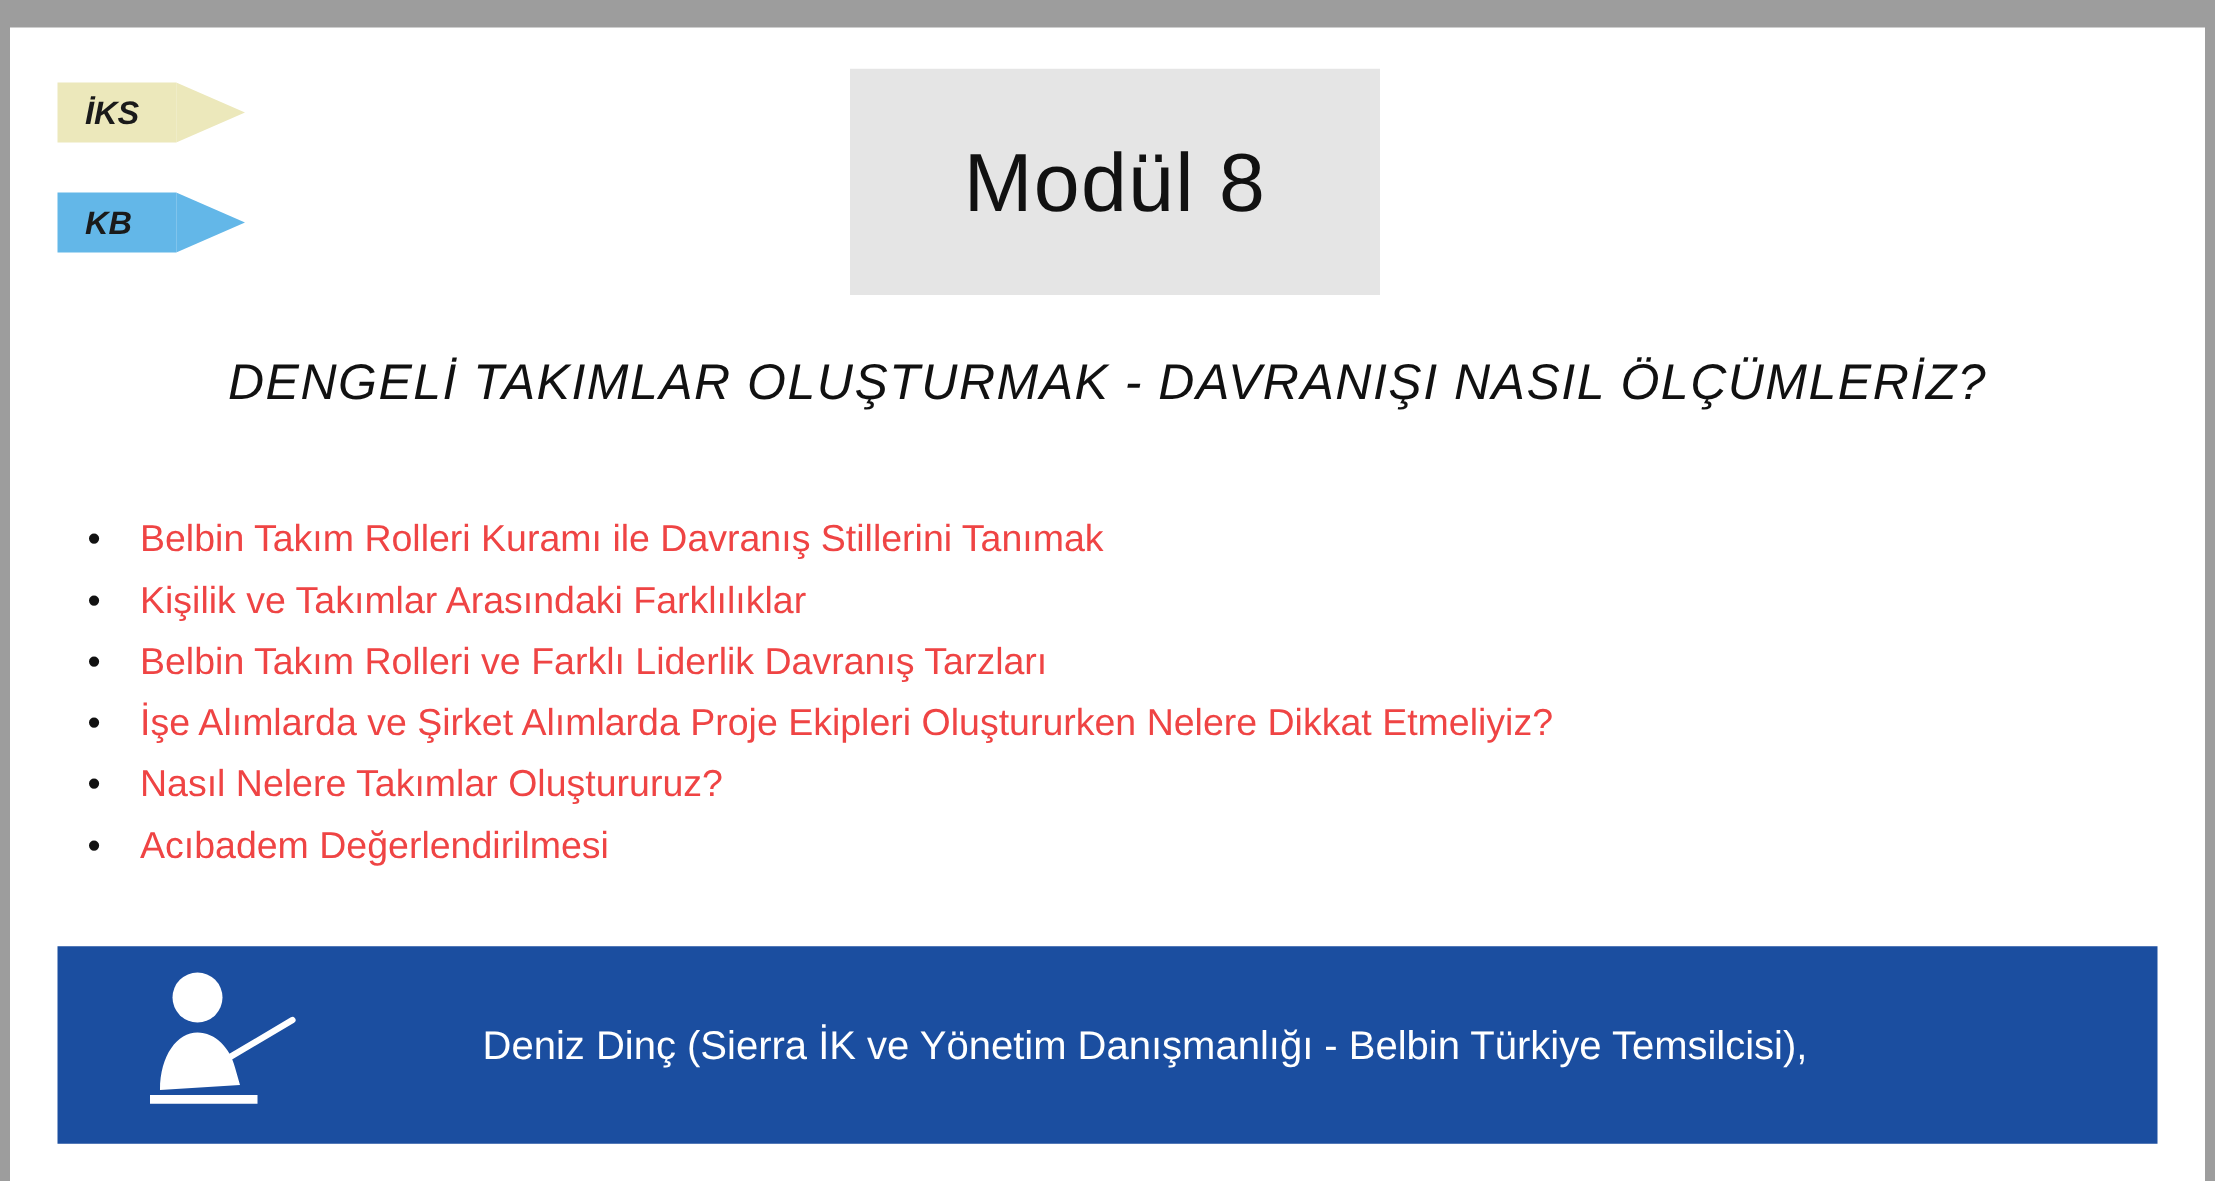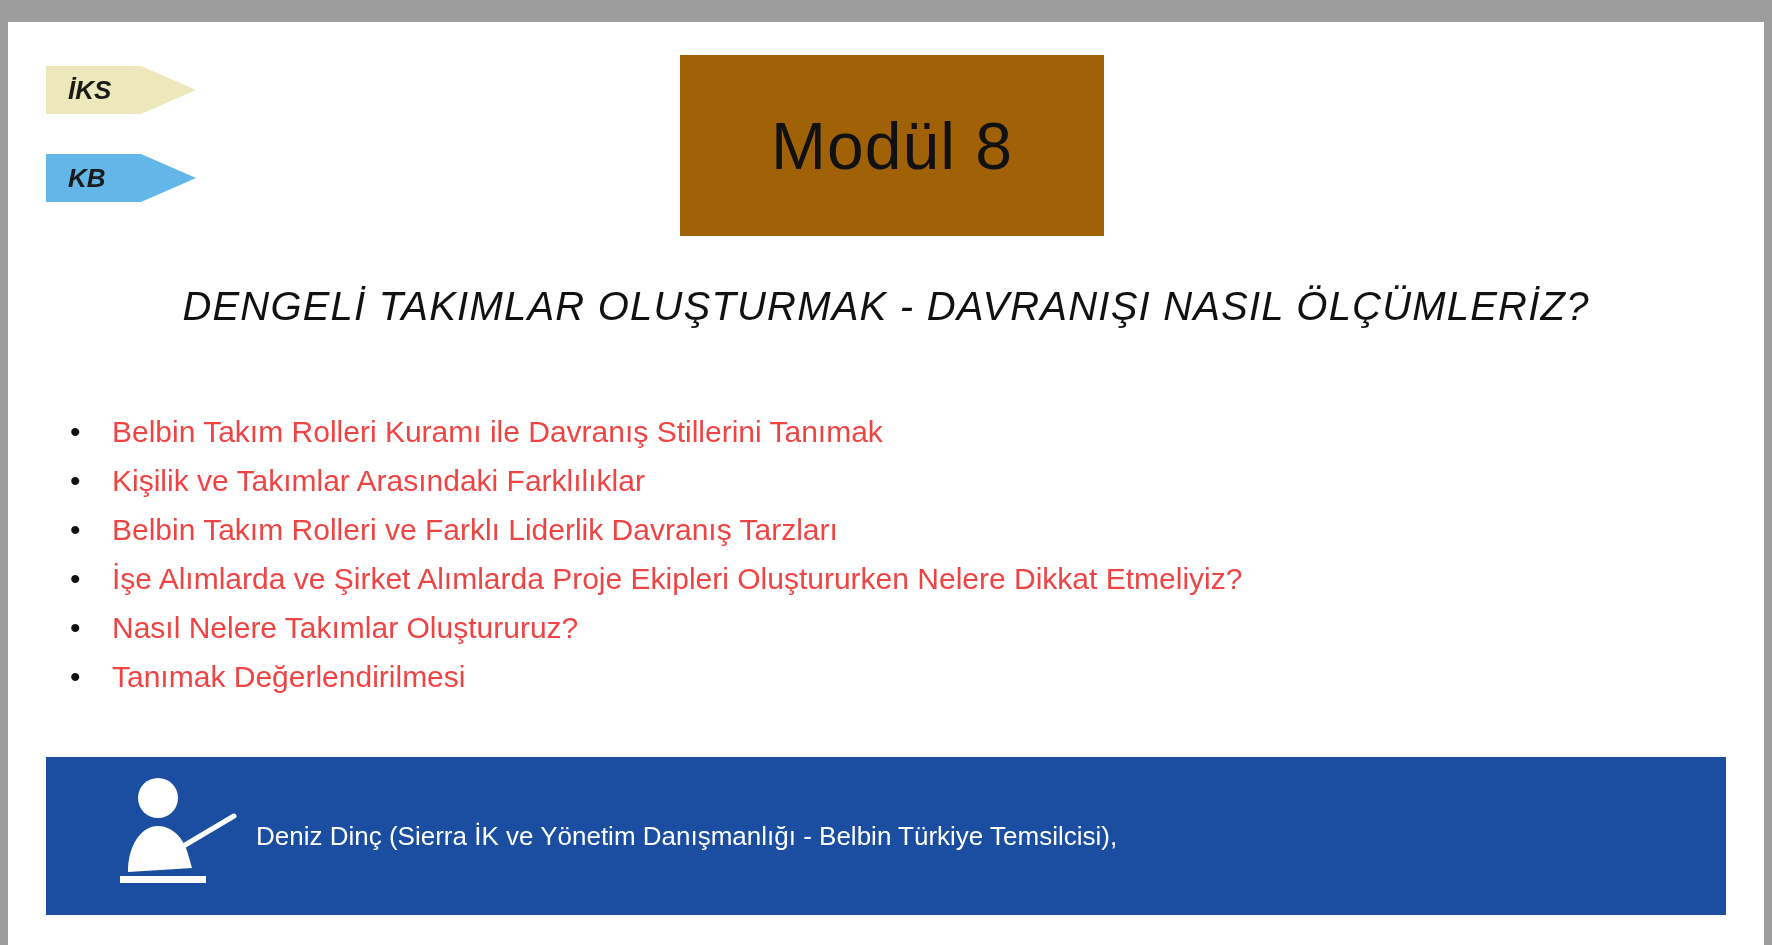--- a/index.html
+++ b/index.html
@@ -72,21 +72,21 @@
   #tag-kb .tag-body { background: #63b7e8; }
   #tag-kb .tag-arrow { border-left: 55px solid #63b7e8; }
 
   
   .module-box {
     position: absolute;
     left: 672px;
     top: 33px;
     width: 424px;
     height: 181px;
-    background: #a16207;
+    background: #e5e5e5;
     display: flex;
     align-items: center;
     justify-content: center;
   }
   .module-box .module-text {
     font-size: 66px;
     color: #111111;
     letter-spacing: 1px;
     font-weight: 400;
   }
@@ -145,22 +145,23 @@
   }
   .footer-icon {
     position: relative;
     width: 150px;
     height: 120px;
     margin-left: 60px;
     flex: none;
   }
   .footer-text {
     flex: 1;
+    text-align: center;
     color: #ffffff;
-    font-size: 26px;
+    font-size: 32px;
     line-height: 39px;
     padding-right: 150px;
   }
 </style>
 </head>
 <body>
 
 <div class="slide">
 
   <div class="tag" id="tag-iks">
@@ -180,21 +181,21 @@
   </div>
 
   <div class="headline">DENGELİ TAKIMLAR OLUŞTURMAK - DAVRANIŞI NASIL ÖLÇÜMLERİZ?</div>
 
   <ul class="bullets">
     <li>Belbin Takım Rolleri Kuramı ile Davranış Stillerini Tanımak</li>
     <li>Kişilik ve Takımlar Arasındaki Farklılıklar</li>
     <li>Belbin Takım Rolleri ve Farklı Liderlik Davranış Tarzları</li>
     <li>İşe Alımlarda ve Şirket Alımlarda Proje Ekipleri Oluştururken Nelere Dikkat Etmeliyiz?</li>
     <li>Nasıl Nelere Takımlar Oluştururuz?</li>
-    <li>Tanımak Değerlendirilmesi</li>
+    <li>Acıbadem Değerlendirilmesi</li>
   </ul>
 
   <div class="footer">
     <div class="footer-icon">
       <svg viewBox="0 0 150 120" width="150" height="120" aria-hidden="true">
         <circle cx="52" cy="22" r="20" fill="#ffffff"></circle>
         <path d="M22 96 C22 68 36 50 52 50 C66 50 78 62 82 78 L86 92 L22 96 Z" fill="#ffffff"></path>
         <path d="M74 72 L128 40" stroke="#ffffff" stroke-width="5" stroke-linecap="round" fill="none"></path>
         <rect x="14" y="100" width="86" height="7" fill="#ffffff"></rect>
       </svg>

